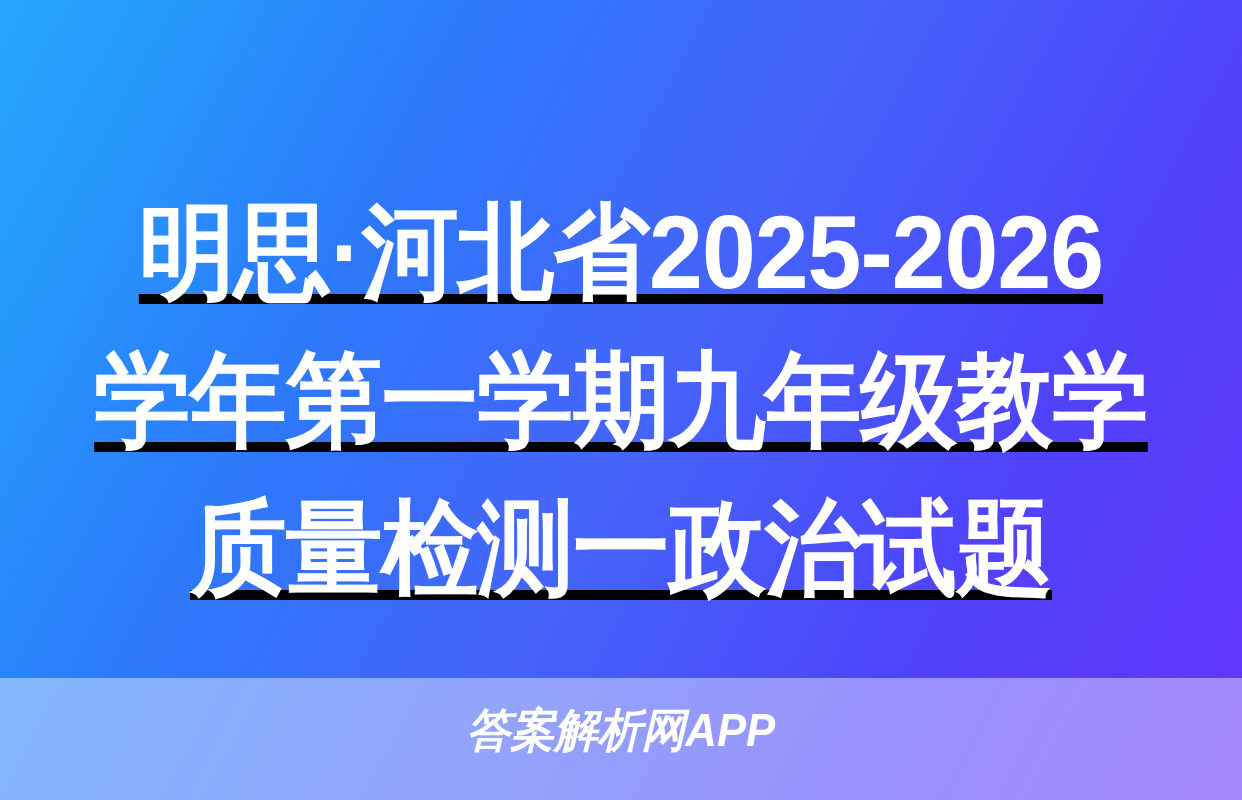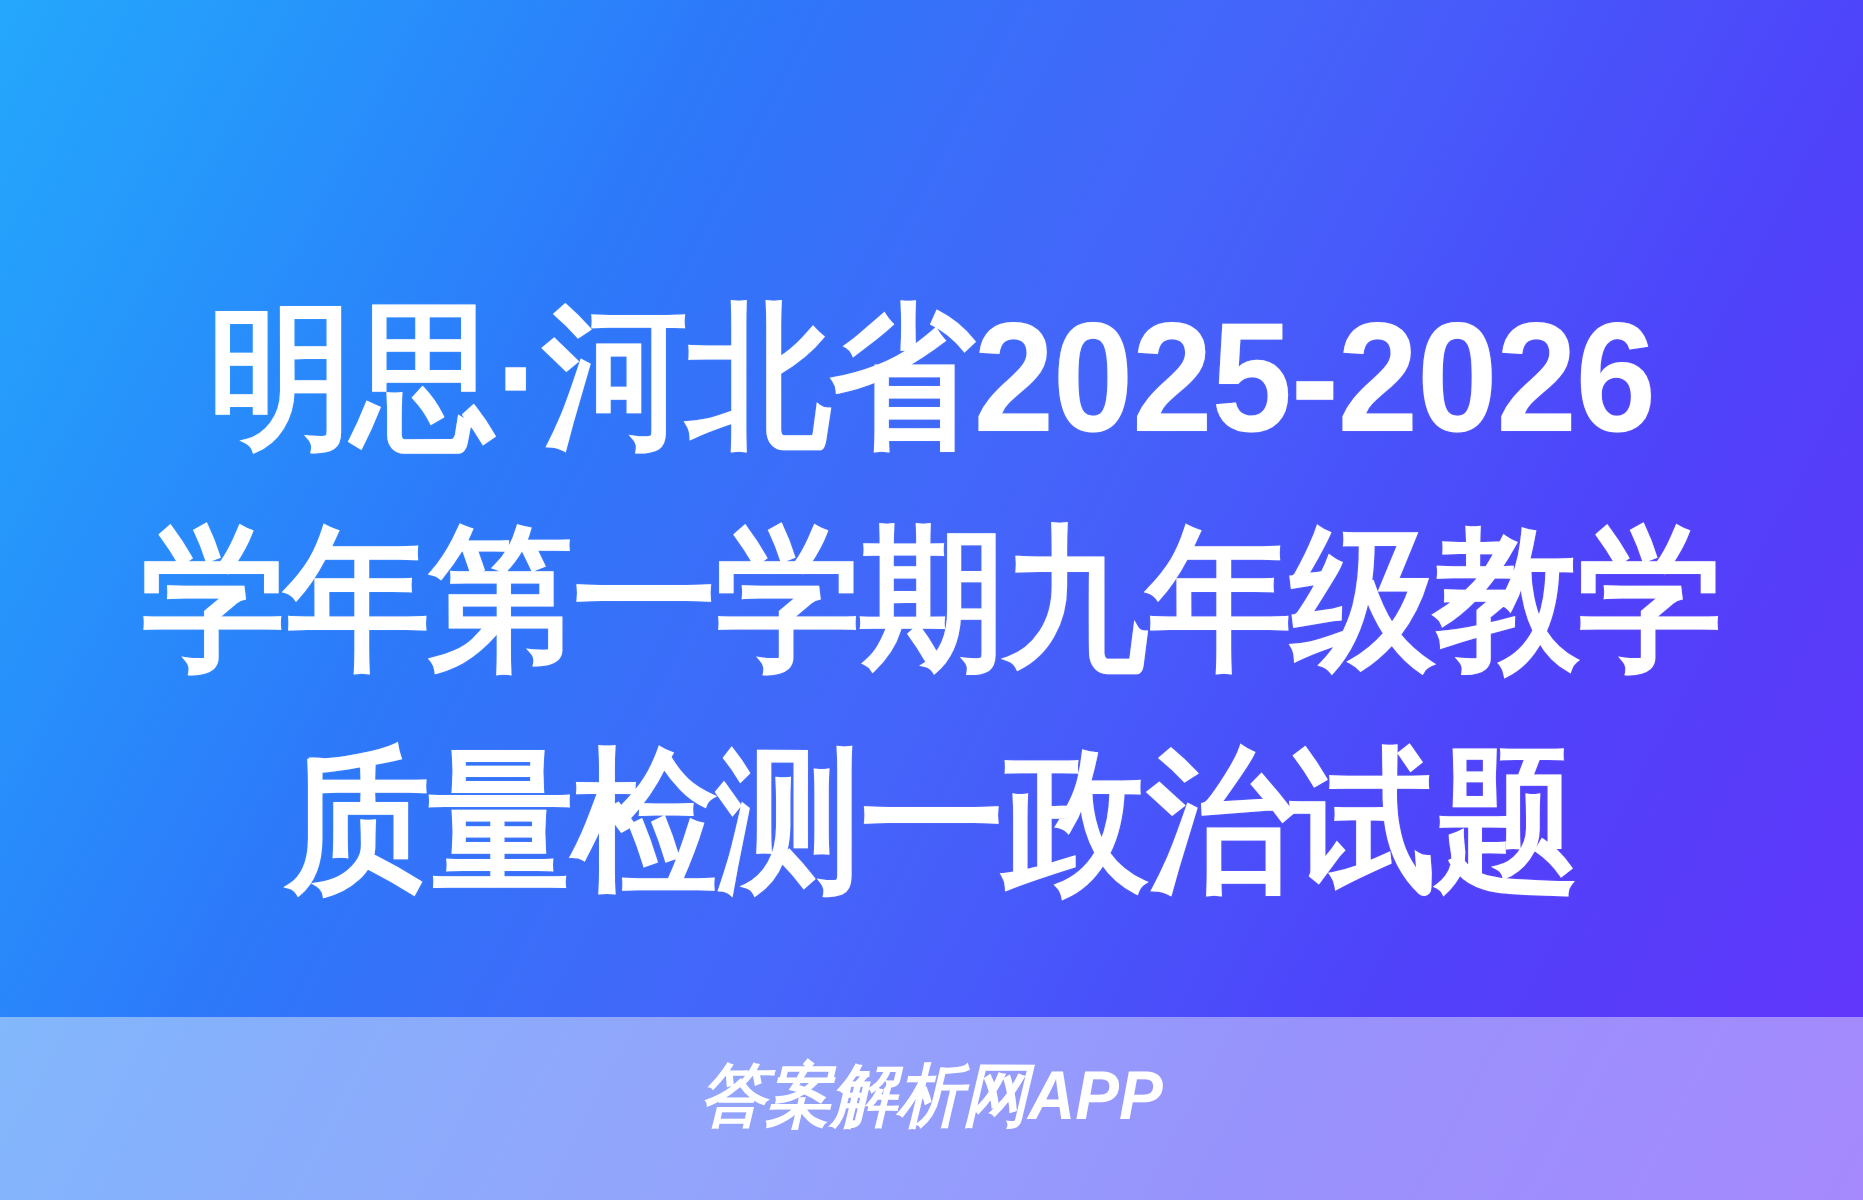--- a/index.html
+++ b/index.html
@@ -46,20 +46,21 @@
 
   
   #title-block {
     position: absolute;
     left: 0;
     right: 0;
     top: 178px;
     text-align: center;
     padding: 0 46px;
     box-sizing: border-box;
+    text-decoration: underline;
   }
 
   .title-line {
     display: block;
     color: #ffffff;
     font-size: 104px;
     line-height: 148px;
     font-weight: 700;
     letter-spacing: -1px;
     white-space: nowrap;

